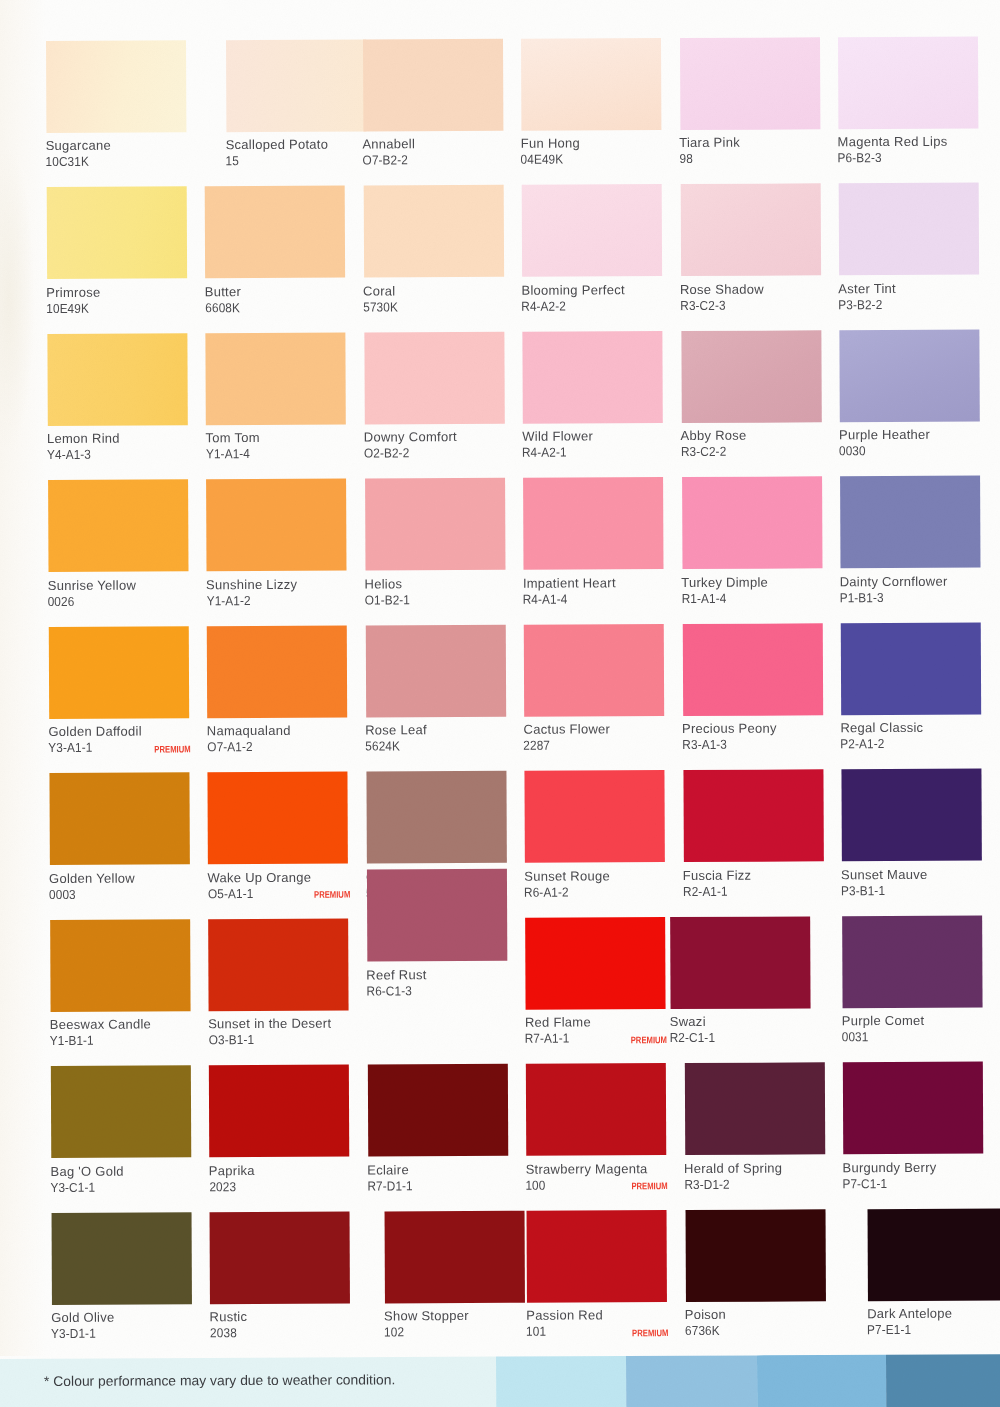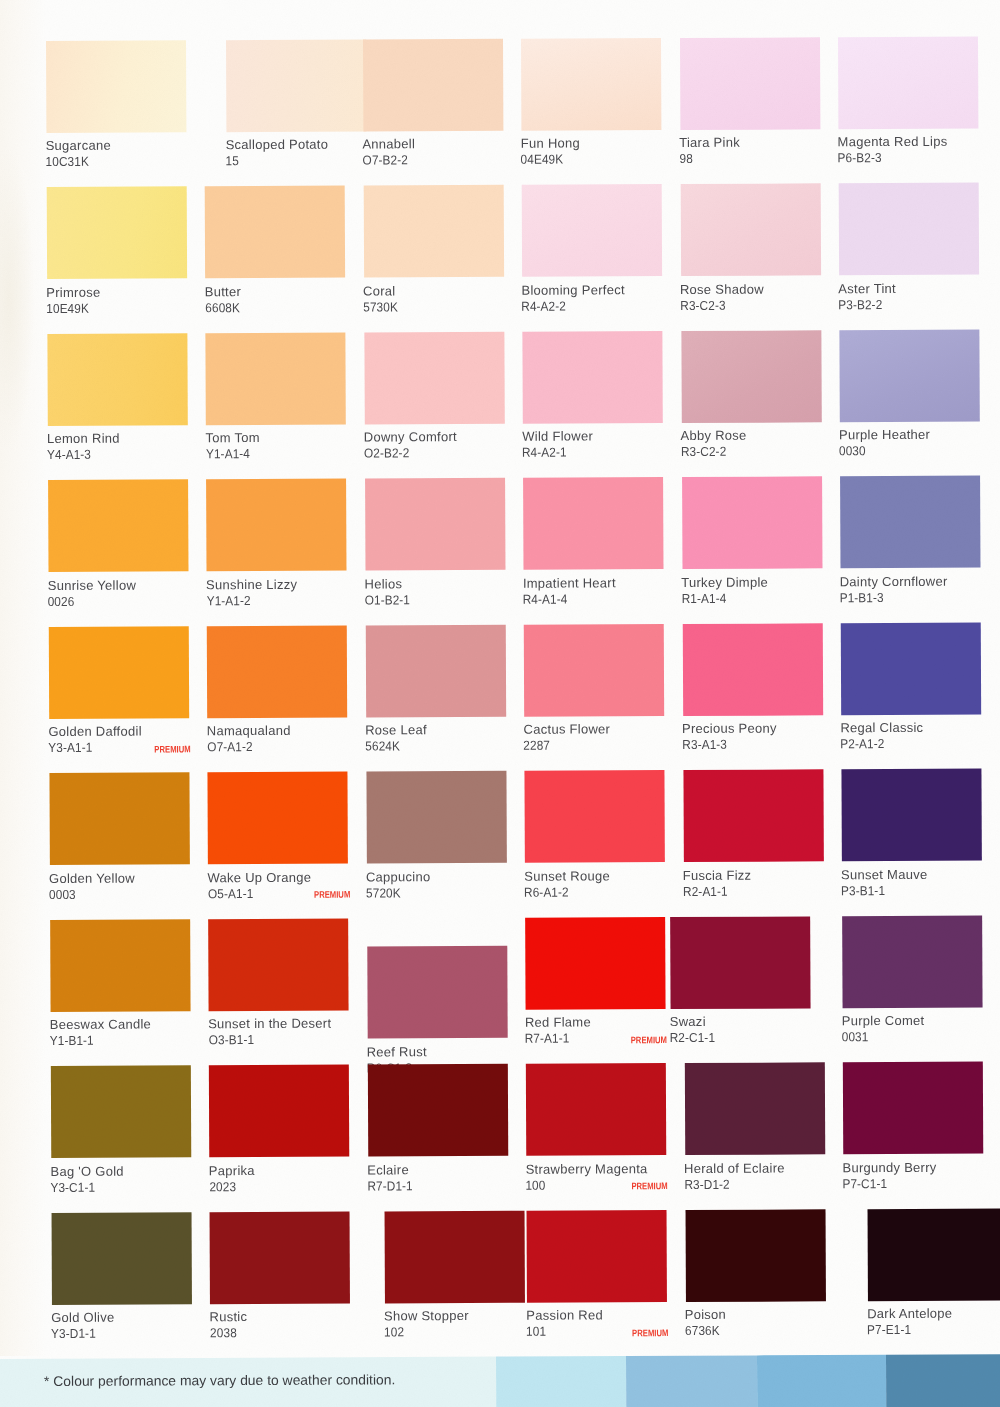--- a/index.html
+++ b/index.html
@@ -258,21 +258,21 @@
 <div class="cell" style="left:46.0px;top:919.6px;">
 <div class="sw" style="background:#d4800f;"></div>
 <div class="nm">Beeswax Candle</div>
 <div class="cd">Y1-B1-1</div>
 </div>
 <div class="cell" style="left:204.4px;top:919.6px;">
 <div class="sw" style="background:#d32a0c;"></div>
 <div class="nm">Sunset in the Desert</div>
 <div class="cd">O3-B1-1</div>
 </div>
-<div class="cell" style="left:362.8px;top:948px;">
+<div class="cell" style="left:362.8px;top:871px;">
 <div class="sw" style="background:#ab536a;"></div>
 <div class="nm">Reef Rust</div>
 <div class="cd">R6-C1-3</div>
 </div>
 <div class="cell" style="left:521.2px;top:919.6px;">
 <div class="sw" style="background:#f00d07;"></div>
 <div class="nm">Red Flame</div>
 <div class="cd">R7-A1-1</div>
 <div class="prem">PREMIUM</div>
       </div>
@@ -302,21 +302,21 @@
 <div class="cd">R7-D1-1</div>
 </div>
 <div class="cell" style="left:521.2px;top:1066.1px;">
 <div class="sw" style="background:#bd1019;"></div>
 <div class="nm">Strawberry Magenta</div>
 <div class="cd">100</div>
 <div class="prem">PREMIUM</div>
       </div>
 <div class="cell" style="left:679.6px;top:1066.1px;">
 <div class="sw" style="background:#5a2038;"></div>
-<div class="nm">Herald of Eclaire</div>
+<div class="nm">Herald of Spring</div>
 <div class="cd">R3-D1-2</div>
 </div>
 <div class="cell" style="left:838.0px;top:1066.1px;">
 <div class="sw" style="background:#720839;"></div>
 <div class="nm">Burgundy Berry</div>
 <div class="cd">P7-C1-1</div>
 </div>
 <div class="cell" style="left:46.0px;top:1212.6px;">
 <div class="sw" style="background:#59512a;"></div>
 <div class="nm">Gold Olive</div>

